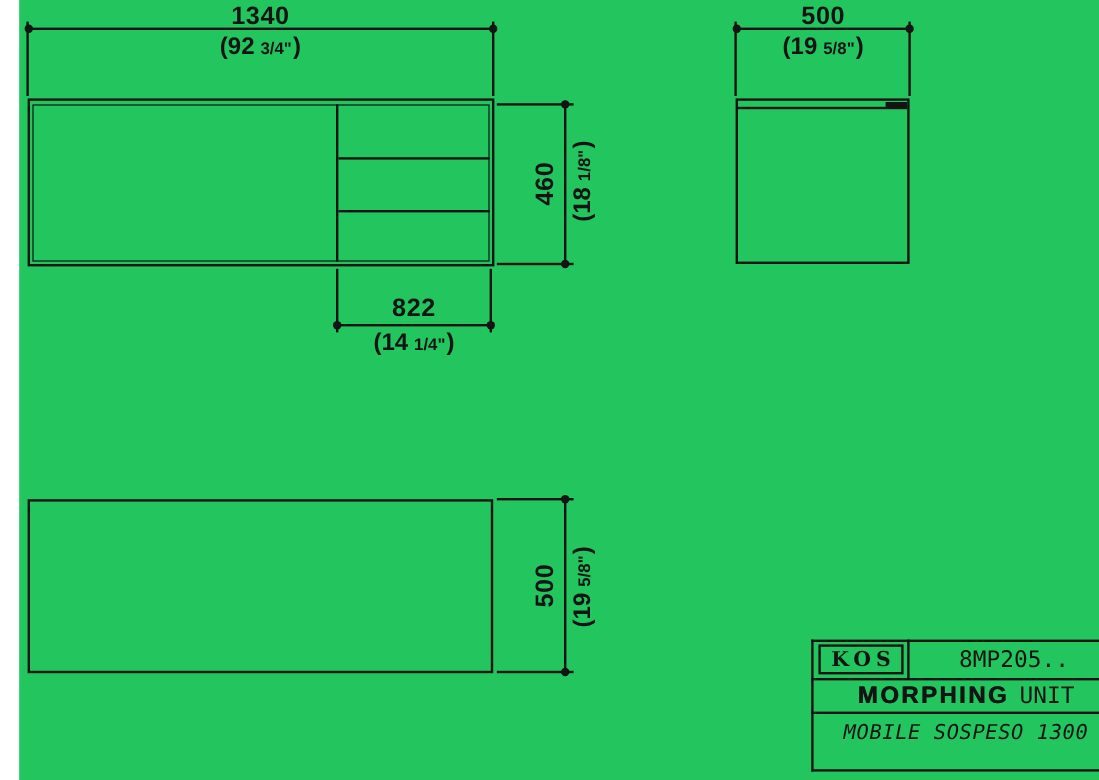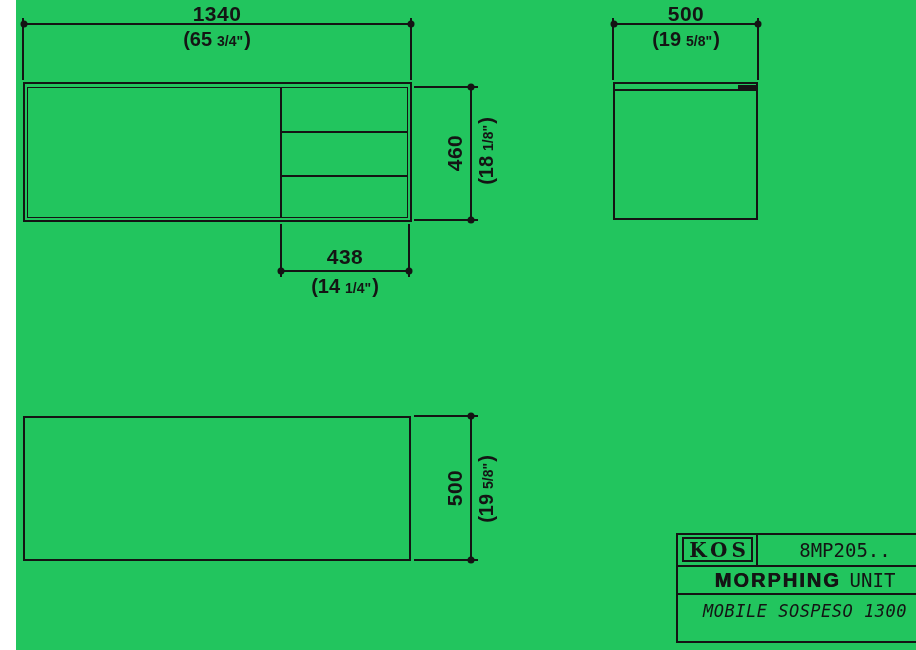--- a/index.html
+++ b/index.html
@@ -20,21 +20,21 @@
   }
   .dim-in .big{font-size:20px;}
   .dim-in .small{font-size:14px;margin-left:5px;}
   .dim-in .big.close{margin-left:1px;}
   .hcenter{transform:translateX(-50%);}
   .rot{transform:translate(-50%,-50%) rotate(-90deg);transform-origin:center;}
   .mono{font-family:"DejaVu Sans Mono","Liberation Mono",monospace;font-weight:normal;}
   .tb-text{position:absolute;display:flex;align-items:center;justify-content:center;border-radius:13px;}
   .kos-box{
     position:absolute;border:2px solid #141414;display:flex;align-items:center;justify-content:center;
-    font-family:"DejaVu Serif",serif;font-weight:900;font-size:20px;letter-spacing:4px;
+    font-family:"DejaVu Serif",serif;font-weight:900;font-size:17px;letter-spacing:4px;
     padding-left:4px;box-sizing:border-box;
   }
   .brand-distressed{
     font-family:Liberation Sans, sans-serif;font-weight:900;font-size:20px;letter-spacing:2px;
     text-shadow:0.6px 0 #141414;
   }
 </style>
 </head>
 <body>
 
@@ -49,21 +49,21 @@
   </div>
 
   <div>
     <div class="ln" style="left:6px;top:18px;width:1.5px;height:62px;"></div>
     <div class="ln" style="left:394px;top:18px;width:1.5px;height:62px;"></div>
     <div class="ln" style="left:7px;top:23px;width:389px;height:1.5px;"></div>
     <div class="dot" style="left:8px;top:24px;"></div>
     <div class="dot" style="left:395px;top:24px;"></div>
     <div class="dim-mm hcenter" style="left:201px;top:3px;">1340</div>
     <div class="dim-in hcenter" style="left:201px;top:29px;">
-      <span class="big">(65</span><span class="small">3/4"</span><span class="big close">)</span>
+      <span class="big">(92</span><span class="small">3/4"</span><span class="big close">)</span>
     </div>
   </div>
 
   <div>
     <div class="ln" style="left:398px;top:86px;width:64px;height:1.5px;"></div>
     <div class="ln" style="left:398px;top:219px;width:64px;height:1.5px;"></div>
     <div class="ln" style="left:454px;top:87px;width:1.5px;height:133px;"></div>
     <div class="dot" style="left:455px;top:87px;"></div>
     <div class="dot" style="left:455px;top:220px;"></div>
     <div class="dim-mm rot" style="left:438px;top:153px;">460</div>
@@ -71,21 +71,21 @@
       <span class="big">(18</span><span class="small">1/8"</span><span class="big close">)</span>
     </div>
   </div>
 
   <div>
     <div class="ln" style="left:264px;top:224px;width:1.5px;height:53px;"></div>
     <div class="ln" style="left:392px;top:224px;width:1.5px;height:53px;"></div>
     <div class="ln" style="left:265px;top:270px;width:128px;height:1.5px;"></div>
     <div class="dot" style="left:265px;top:271px;"></div>
     <div class="dot" style="left:393px;top:271px;"></div>
-    <div class="dim-mm hcenter" style="left:329px;top:246px;">438</div>
+    <div class="dim-mm hcenter" style="left:329px;top:246px;">822</div>
     <div class="dim-in hcenter" style="left:329px;top:276px;">
       <span class="big">(14</span><span class="small">1/4"</span><span class="big close">)</span>
     </div>
   </div>
 
   <div>
     <div class="rect" style="left:597px;top:82px;width:145px;height:138px;"></div>
     <div class="ln" style="left:599px;top:89px;width:141px;height:1.5px;"></div>
     <div class="ln" style="left:722px;top:85px;width:18px;height:5px;"></div>
   </div>

